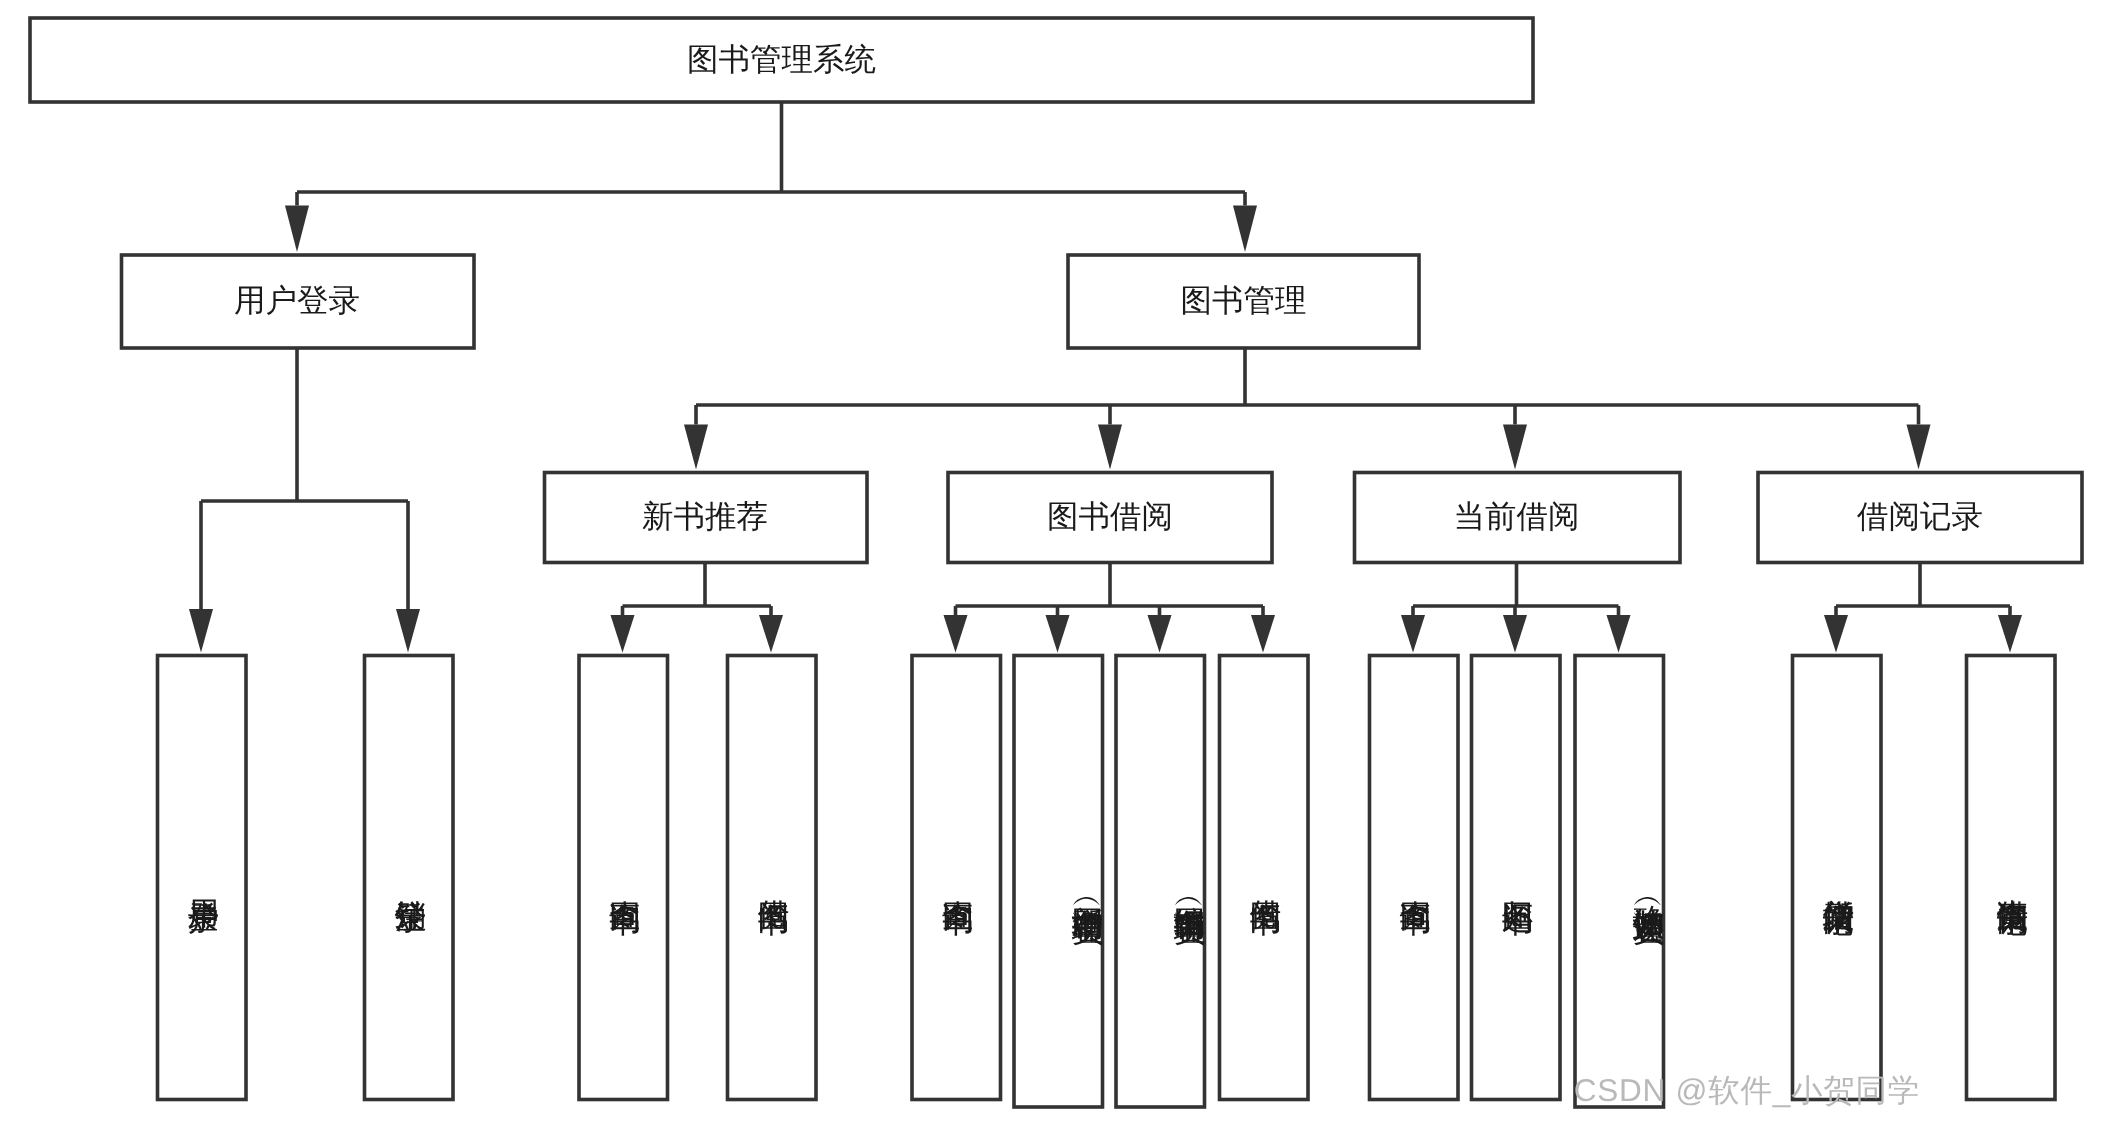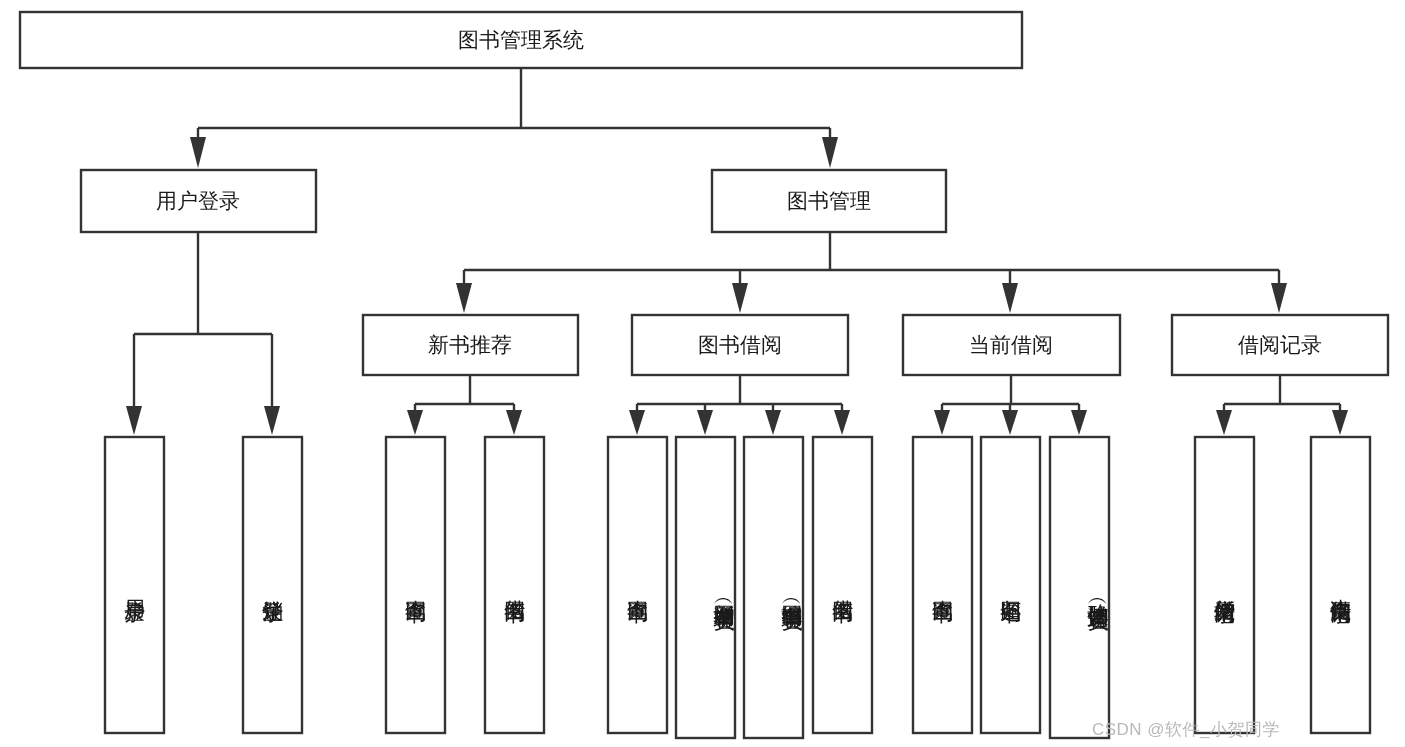--- a/index.html
+++ b/index.html
@@ -63,21 +63,21 @@
     align-items: center;
     justify-content: center;
     white-space: nowrap;
     user-select: none;
   }
   .watermark {
     position: absolute;
     right: 8px;
     bottom: 6px;
     font-family: "Liberation Sans", "DejaVu Sans", sans-serif;
-    font-size: 17px;
+    font-size: 21px;
     color: #b9b9b9;
     letter-spacing: 0.5px;
     white-space: nowrap;
     user-select: none;
   }
 </style>
 </head>
 <body>
 
 <div id="diagram-root">

